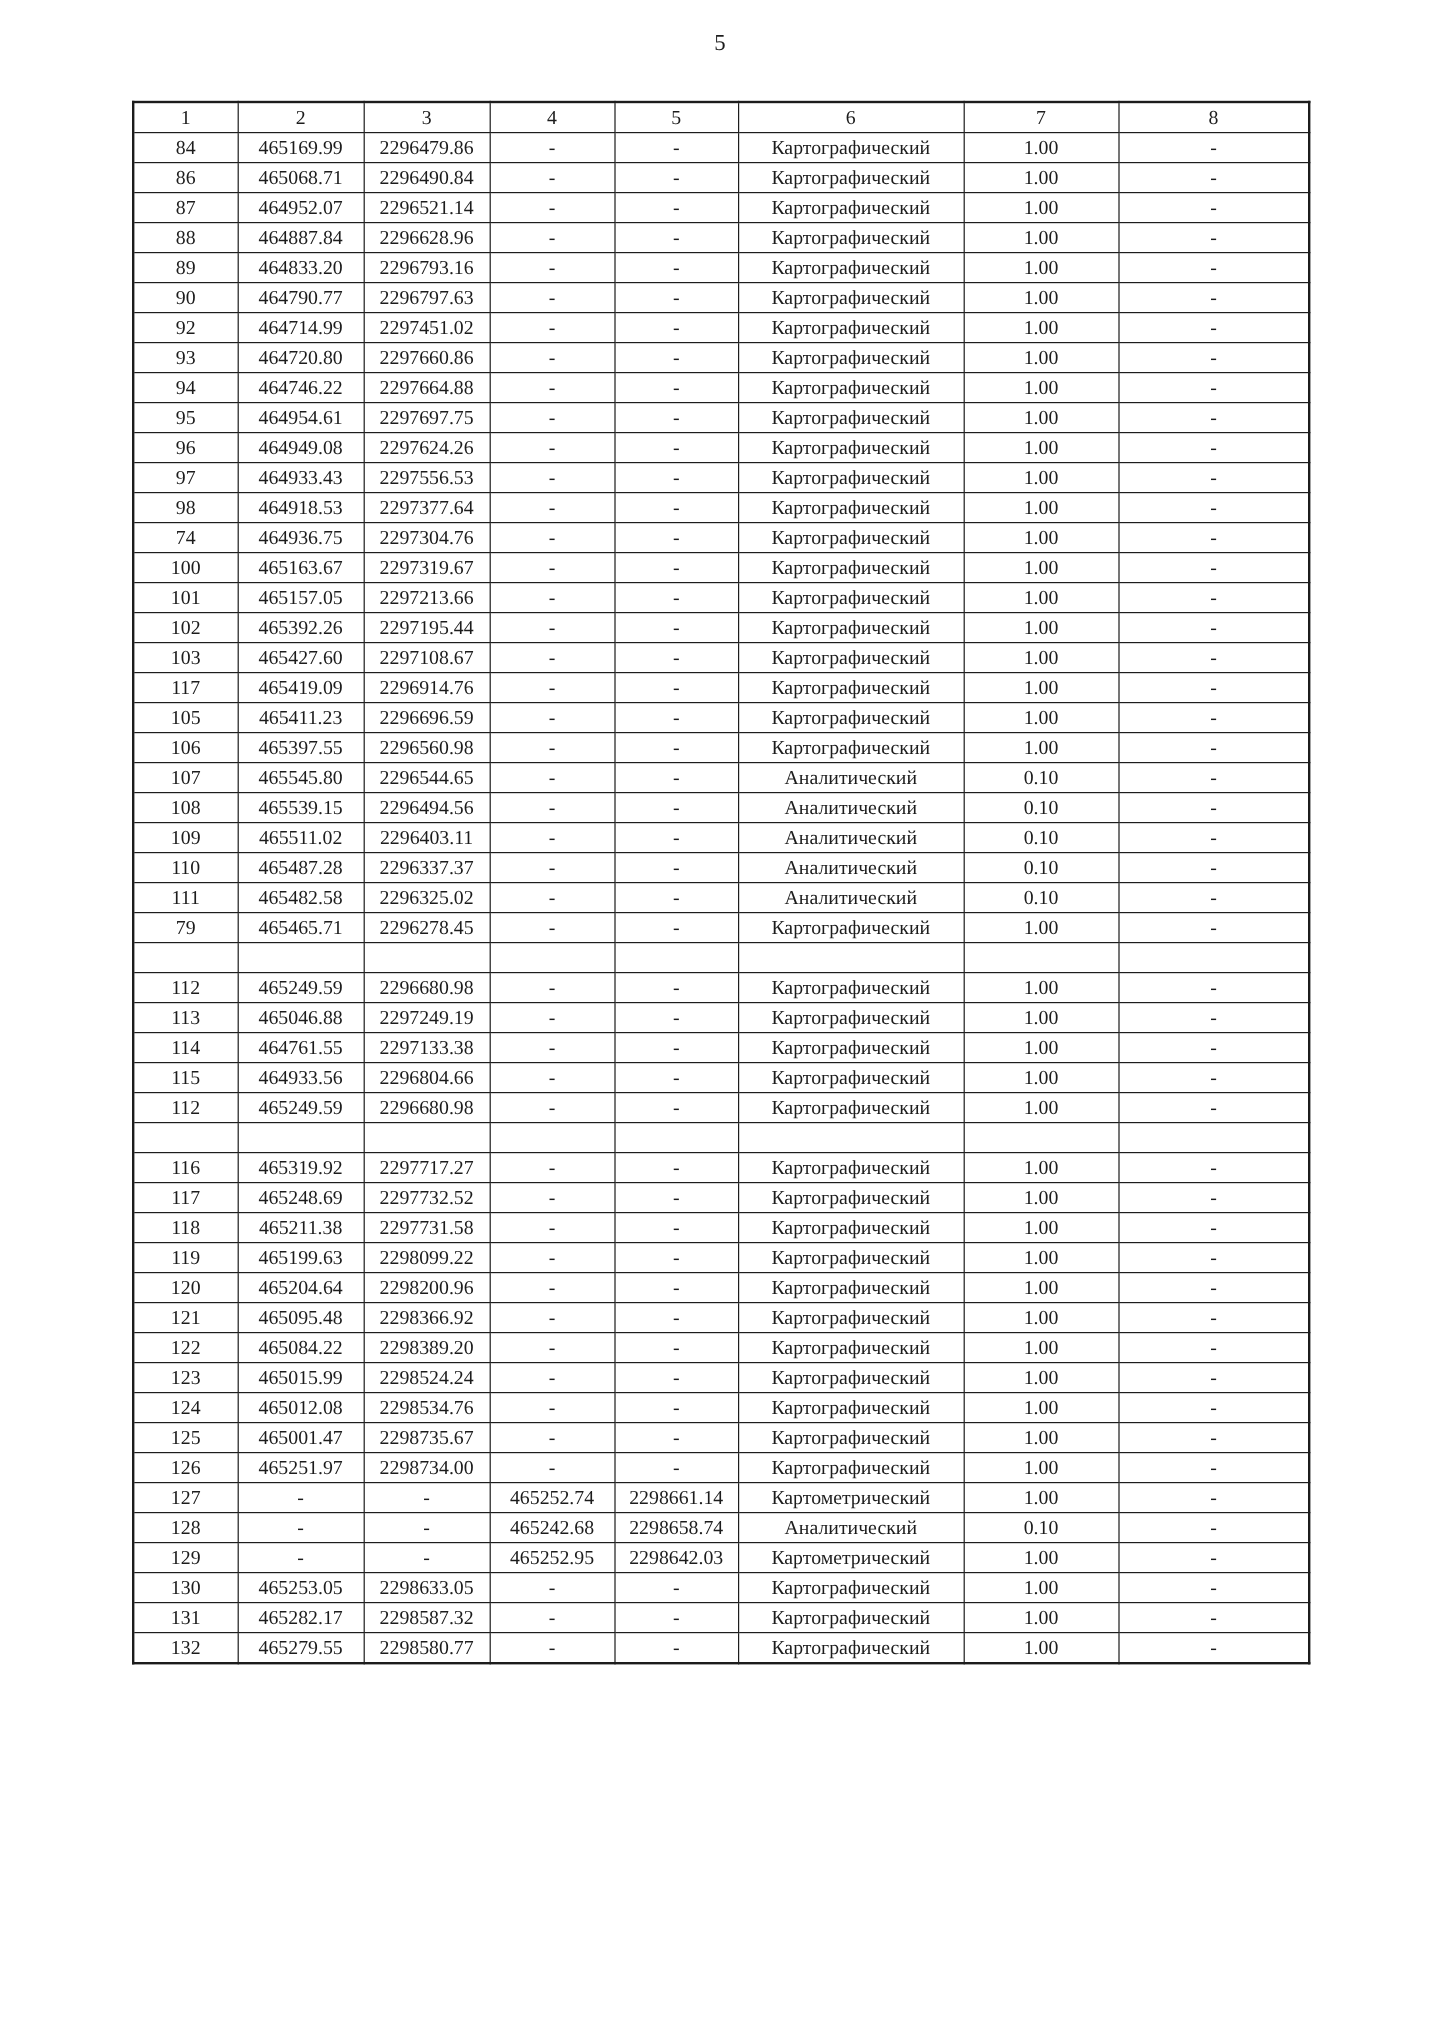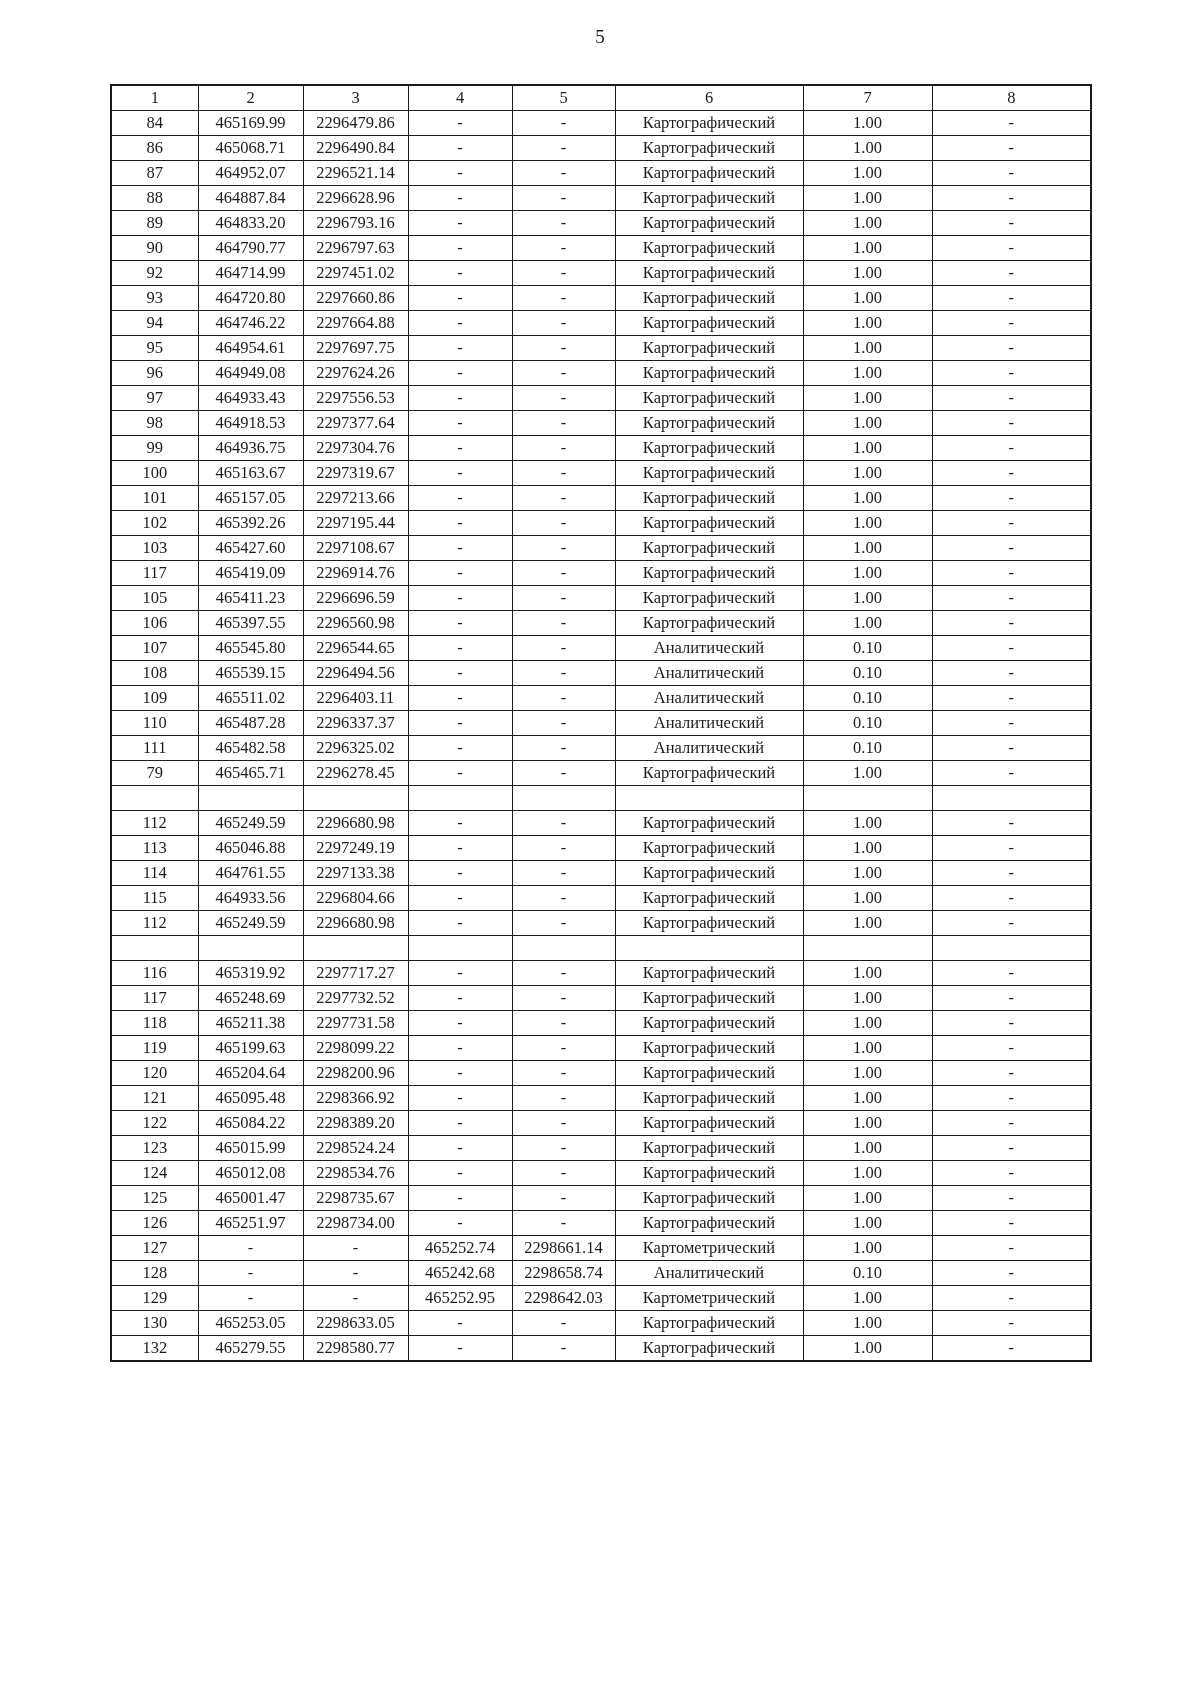--- a/index.html
+++ b/index.html
@@ -209,21 +209,21 @@
           <td>98</td>
           <td>464918.53</td>
           <td>2297377.64</td>
           <td>-</td>
           <td>-</td>
           <td>Картографический</td>
           <td>1.00</td>
           <td>-</td>
         </tr>
         <tr>
-          <td>99</td>
+          <td>74</td>
           <td>464936.75</td>
           <td>2297304.76</td>
           <td>-</td>
           <td>-</td>
           <td>Картографический</td>
           <td>1.00</td>
           <td>-</td>
         </tr>
         <tr>
           <td>100</td>
@@ -562,20 +562,30 @@
           <td>465252.95</td>
           <td>2298642.03</td>
           <td>Картометрический</td>
           <td>1.00</td>
           <td>-</td>
         </tr>
         <tr>
           <td>130</td>
           <td>465253.05</td>
           <td>2298633.05</td>
+          <td>-</td>
+          <td>-</td>
+          <td>Картографический</td>
+          <td>1.00</td>
+          <td>-</td>
+        </tr>
+        <tr>
+          <td>131</td>
+          <td>465282.17</td>
+          <td>2298587.32</td>
           <td>-</td>
           <td>-</td>
           <td>Картографический</td>
           <td>1.00</td>
           <td>-</td>
         </tr>
         <tr>
           <td>132</td>
           <td>465279.55</td>
           <td>2298580.77</td>

